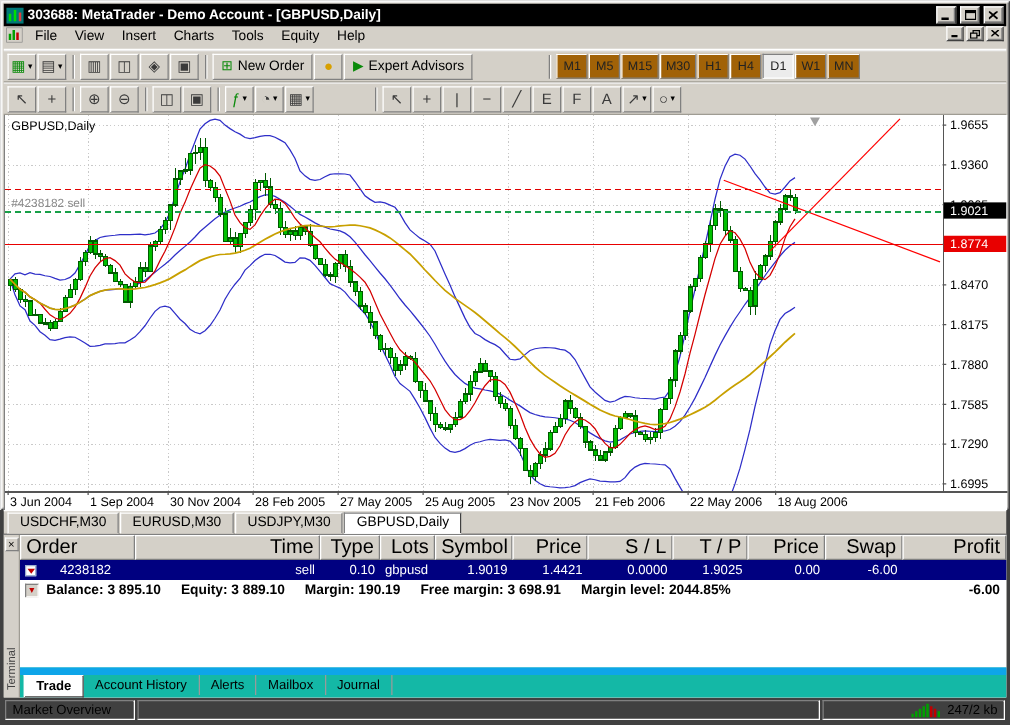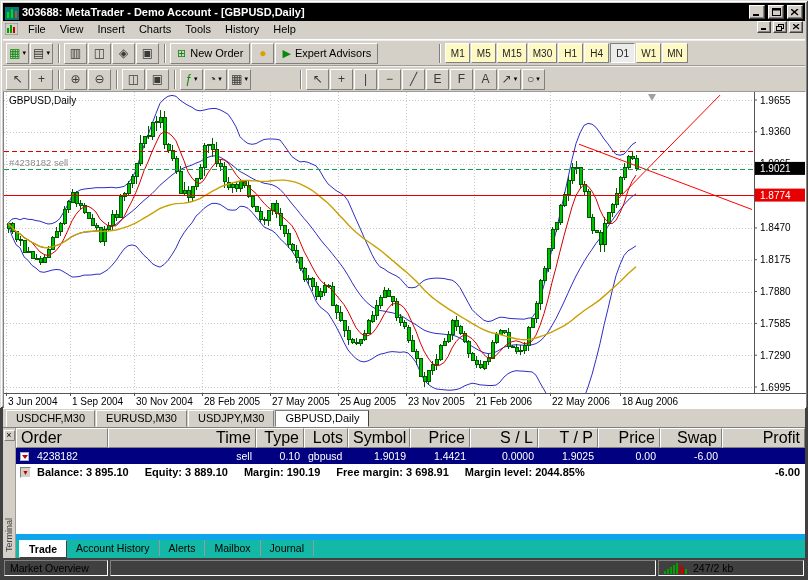--- a/index.html
+++ b/index.html
@@ -27,21 +27,21 @@
     display:flex;align-items:center;justify-content:center;margin-right:1px;font-size:12px;color:#3a3a3a;cursor:default}
   .tb-label-btn{height:21px;display:flex;gap:4px;padding:0 6px;align-items:center;border:1px solid;
     border-color:#fff #808080 #808080 #fff;background:#d4d0c8;font-size:11px;margin-right:1px;color:#000;white-space:nowrap}
   .tb-sep{width:2px;height:19px;border-left:1px solid #808080;border-right:1px solid #fff;margin:0 4px}
   .tb-gap{display:inline-block;height:1px}
   .g{line-height:1}
   .g-green{color:#0a8a0a}
   .g-yellow{color:#d8a000}
   .dd{font-size:7px;color:#000;margin-left:2px}
   .tf-btn{height:20px;min-width:25px;padding:0 4px;font-size:10px;display:flex;align-items:center;justify-content:center;
-    border:1px solid;border-color:#fff #808080 #808080 #fff;background:#fef9c3;margin-right:1px;color:#222}
+    border:1px solid;border-color:#fff #808080 #808080 #fff;background:#a16207;margin-right:1px;color:#222}
   .tf-btn.active{border-color:#808080 #fff #fff #808080;background:#ececec;font-weight:normal}
   
   .chart-area{flex:0 0 316px;background:#fff;border-left:1px solid #808080;position:relative}
   .chart-area svg{display:block}
   
   .chart-tabs{flex:0 0 19px;background:#d4d0c8;display:flex;align-items:flex-end;padding:1px 0 0 3px;border-top:1px solid #fff}
   .chart-tab{font-size:11px;padding:1px 9px 2px;background:#d4d0c8;border:1px solid;border-color:#fff #808080 transparent #fff;
     margin-right:1px;color:#000;position:relative;cursor:default;white-space:nowrap}
   .chart-tab.active{background:#fff;border-color:#808080 #404040 #fff #808080;z-index:2}
   
@@ -49,41 +49,41 @@
   .term-side{flex:0 0 13px;display:flex;flex-direction:column;align-items:center;background:#d4d0c8;border-right:1px solid #9f9c93}
   .term-close{font-size:9px;line-height:9px;width:11px;height:11px;margin-top:2px;text-align:center;border:1px solid;
     border-color:#fff #808080 #808080 #fff;background:#d4d0c8;color:#000;cursor:default}
   .term-caption{writing-mode:vertical-rl;transform:rotate(180deg);font-size:9px;color:#404040;margin-top:auto;margin-bottom:6px}
   .term-main{flex:1;display:flex;flex-direction:column;background:#fff;min-width:0;
     --tcols:92px 148px 48px 44px 62px 60px 68px 60px 62px 62px minmax(0,1fr)}
   .term-header{display:grid;grid-template-columns:var(--tcols);flex:0 0 15px;background:#d4d0c8}
   .term-hcell{border:1px solid;border-color:#fff #808080 #808080 #fff;font-size:16px;display:flex;align-items:center;
     padding:0 4px;overflow:hidden;white-space:nowrap;color:#000}
   .trade-row{display:grid;grid-template-columns:var(--tcols);flex:0 0 16px;background:#000080;color:#fff;cursor:default}
-  .term-cell{font-size:10.5px;display:flex;align-items:center;padding:0 4px;overflow:hidden;white-space:nowrap;gap:8px}
+  .term-cell{font-size:10.5px;display:flex;align-items:center;padding:0 4px;overflow:hidden;white-space:nowrap;gap:19px}
   .a-left{justify-content:flex-start}.a-right{justify-content:flex-end}
   .order-icon{width:9px;height:9px;flex:0 0 9px;background:#fff;border:1px solid #9db0d0;position:relative}
   .order-icon:after{content:"";position:absolute;left:1px;top:2px;width:0;height:0;border-left:3px solid transparent;
     border-right:3px solid transparent;border-top:4px solid #c00000}
   .balance-row{flex:0 0 16px;display:flex;align-items:center;font-size:11px;font-weight:bold;color:#000;background:#fff;padding-left:4px}
   .balance-icon{width:11px;height:11px;flex:0 0 11px;border:1px solid;border-color:#808080 #fff #fff #808080;background:#d4d0c8;
     display:flex;align-items:center;justify-content:center;font-size:7px;color:#c00000;margin-right:6px}
   .balance-seg{margin-right:16px;white-space:nowrap}
   .balance-profit{margin-left:auto;padding-right:5px}
   .term-filler{flex:1;background:#fff}
   .term-tabs{flex:0 0 20px;background:#14b8a6;display:flex;align-items:flex-start;padding-left:3px;border-top:6px solid #0ea5e9}
   .term-tab{font-size:10.5px;padding:2px 9px;color:#000;cursor:default;white-space:nowrap;border-right:1px solid #9a9a9a}
   .term-tab.active{background:#fff;border:1px solid;border-color:#fff #404040 #404040 #fff;font-weight:bold;border-right-color:#404040}
   
   .statusbar{flex:0 0 19px;display:flex;gap:2px;align-items:stretch;padding:2px 1px 1px}
   .status-cell{border:1px solid;border-color:#808080 #fff #fff #808080;font-size:10.5px;display:flex;align-items:center;
     padding:0 5px;color:#000;white-space:nowrap;overflow:hidden}
   .sc1{flex:0 0 104px}
   .sc2{flex:1}
-  .sc3{flex:0 0 146px;gap:5px;}
+  .sc3{flex:0 0 146px;gap:5px;justify-content:flex-end}
   svg text{font-family:"Liberation Sans","DejaVu Sans",sans-serif}
 </style>
 </head>
 <body>
 
 <div class="window">
 
   <div class="titlebar">
     <span class="app-icon">
       <svg width="14" height="13">
@@ -120,21 +120,21 @@
           <rect x="5" y="2" width="2" height="8" fill="#00a000"></rect>
           <rect x="8" y="4" width="2" height="6" fill="#c00000"></rect>
         </svg>
     </span>
     <span id="menu-items" style="display:flex">
         <span class="menu-item">File</span>
         <span class="menu-item">View</span>
         <span class="menu-item">Insert</span>
         <span class="menu-item">Charts</span>
         <span class="menu-item">Tools</span>
-        <span class="menu-item">History</span>
+        <span class="menu-item">Equity</span>
         <span class="menu-item">Help</span>
       </span>
     <span class="mdi-btns">
       <span class="mdi-btn">
           <svg width="6" height="6">
             <rect x="0" y="4" width="5" height="2" fill="#000"></rect>
           </svg>
         </span>
       <span class="mdi-btn">
           <svg width="8" height="7">

